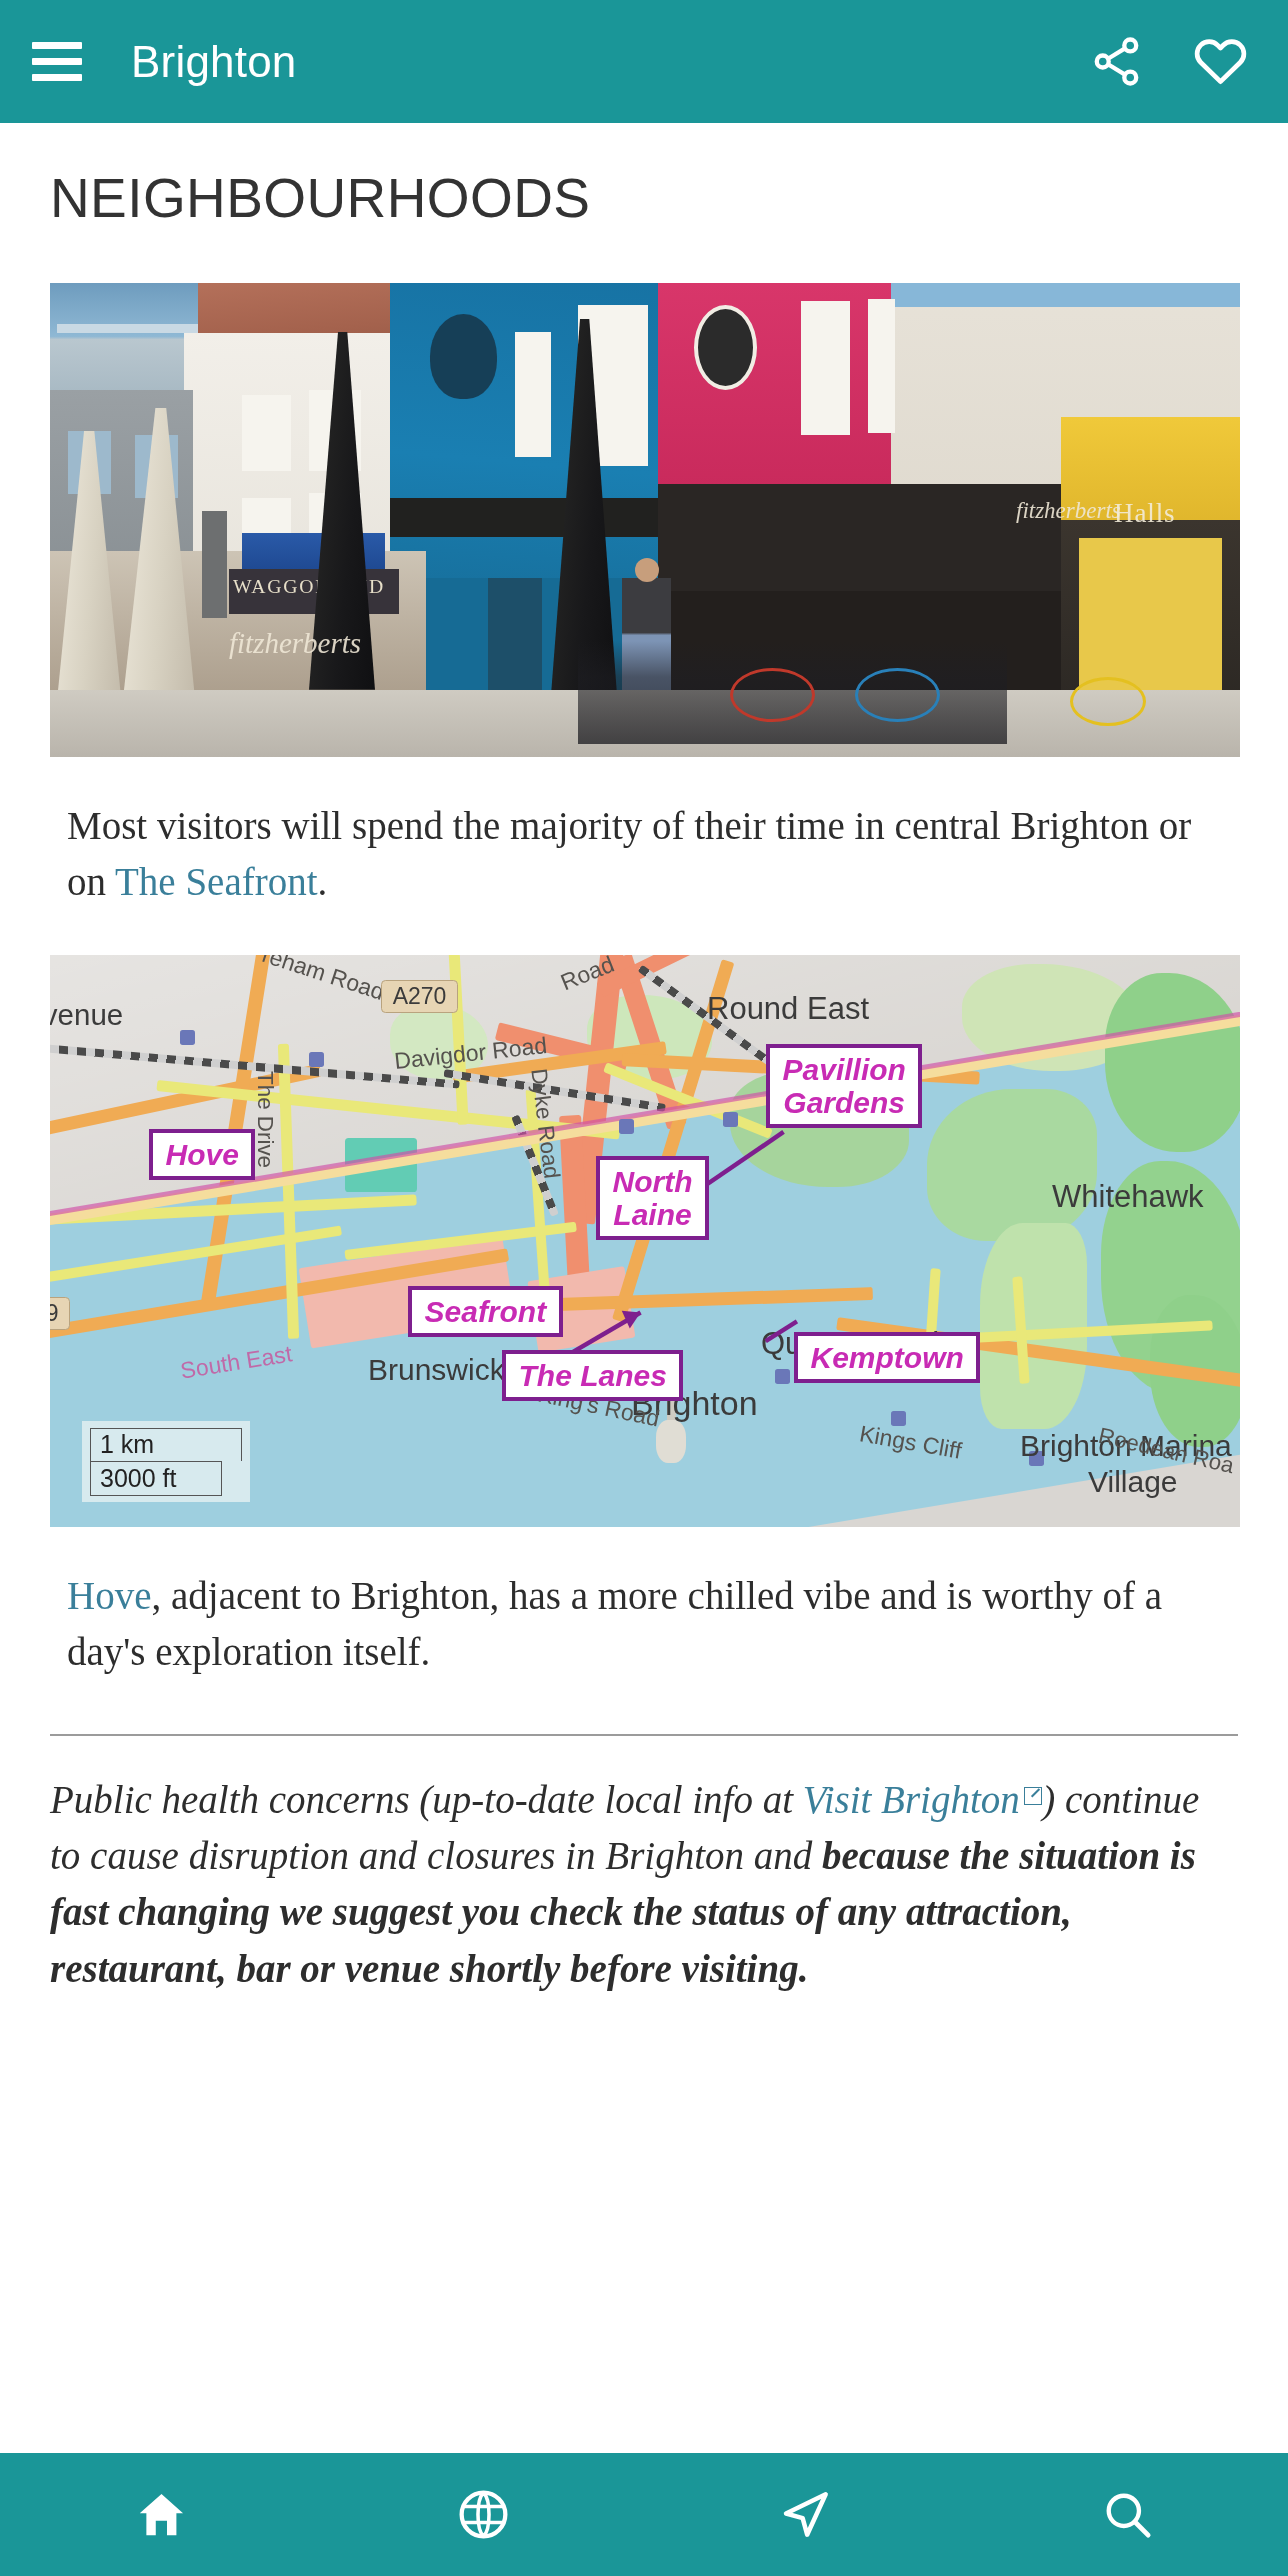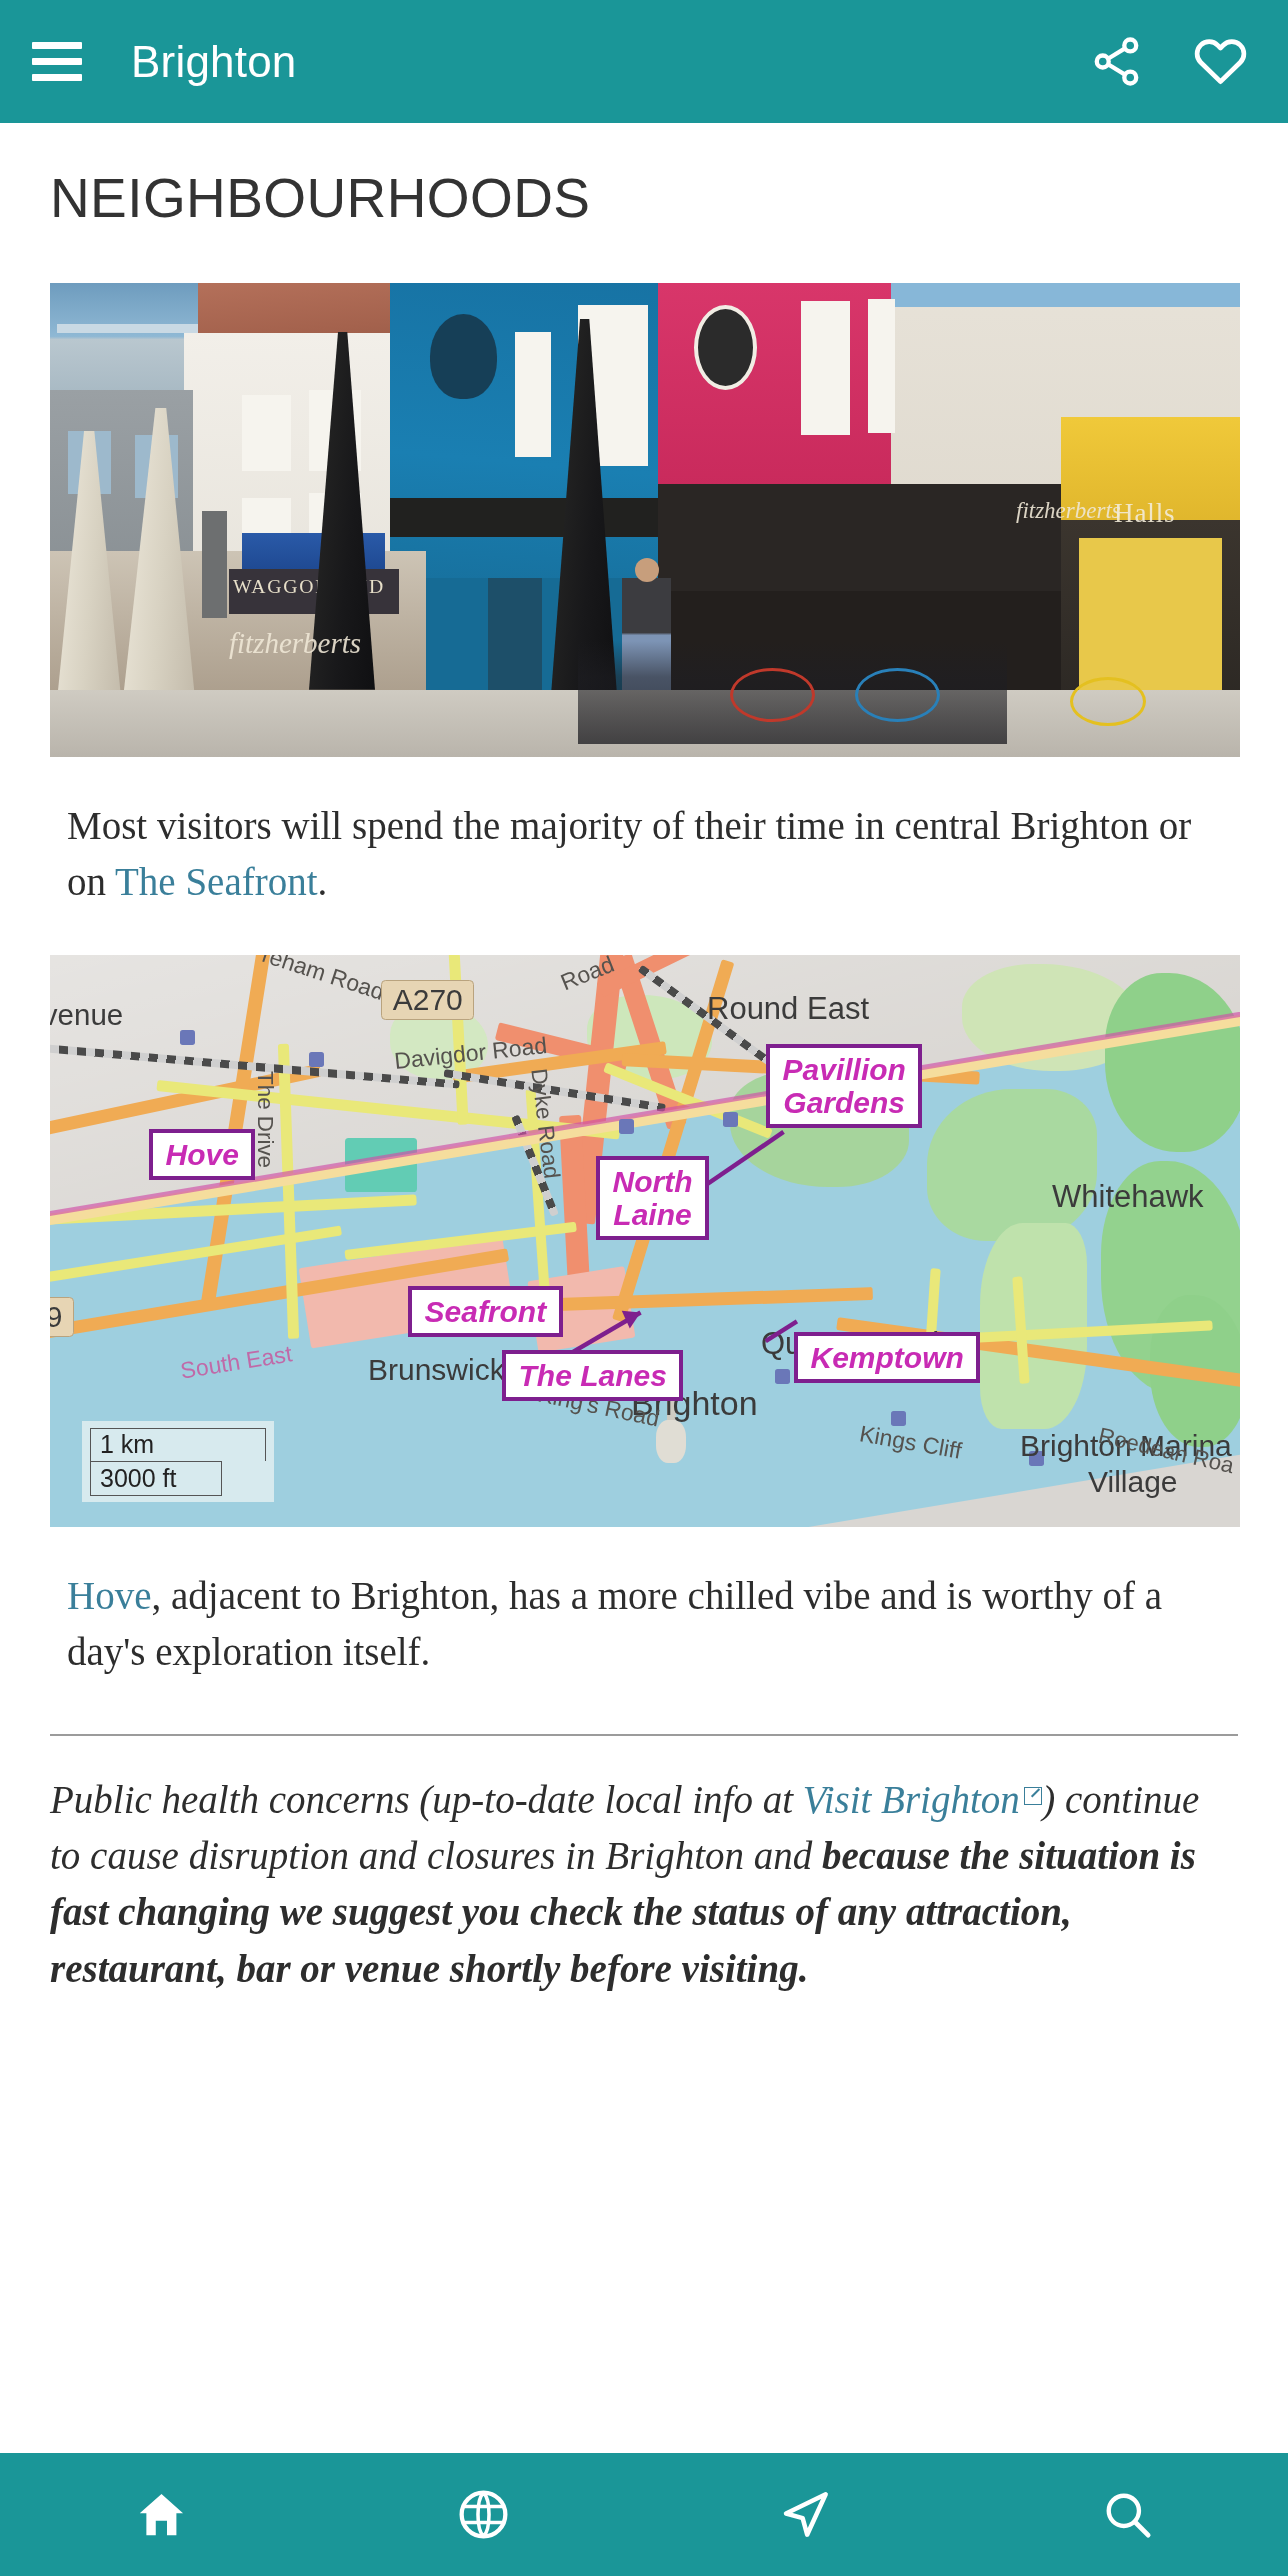--- a/index.html
+++ b/index.html
@@ -187,21 +187,21 @@
     font-family: "Liberation Sans", sans-serif;
     color: #3b3b3b;
     white-space: nowrap;
   }
   .shield {
     position: absolute;
     background: #e7d5b4;
     border: 1.8px solid #b9a37e;
     border-radius: 4.5px;
     padding: 1.8px 10.7px;
-    font-size: 30px;
+    font-size: 23px;
     color: #3b3b3b;
   }
   .hl-box {
     position: absolute;
     background: #ffffff;
     border: 4.5px solid #7e1f8e;
     padding: 4.5px 12.5px;
     color: #c82bb4;
     font-family: "Liberation Sans", sans-serif;
     font-style: italic;
@@ -218,21 +218,21 @@
     left: 32px; bottom: 25px;
     background: rgba(225,238,241,0.85);
     padding: 6.3px 8px;
   }
   .scalebar div {
     font-size: 25px;
     color: #222;
     font-family: "Liberation Sans", sans-serif;
     padding: 1.8px 9px;
   }
-  .scalebar .sb1 { border: 1.8px solid #555; border-bottom: none; width: 176px; }
+  .scalebar .sb1 { border: 1.8px solid #555; border-bottom: none; width: 152px; }
   .scalebar .sb2 { border: 1.8px solid #555; width: 132px; }
 
   
   .divider {
     margin: 54px 50px 0 50px;
     height: 1.8px;
     background: #9b9b9b;
     border: none;
   }
   .notice {

